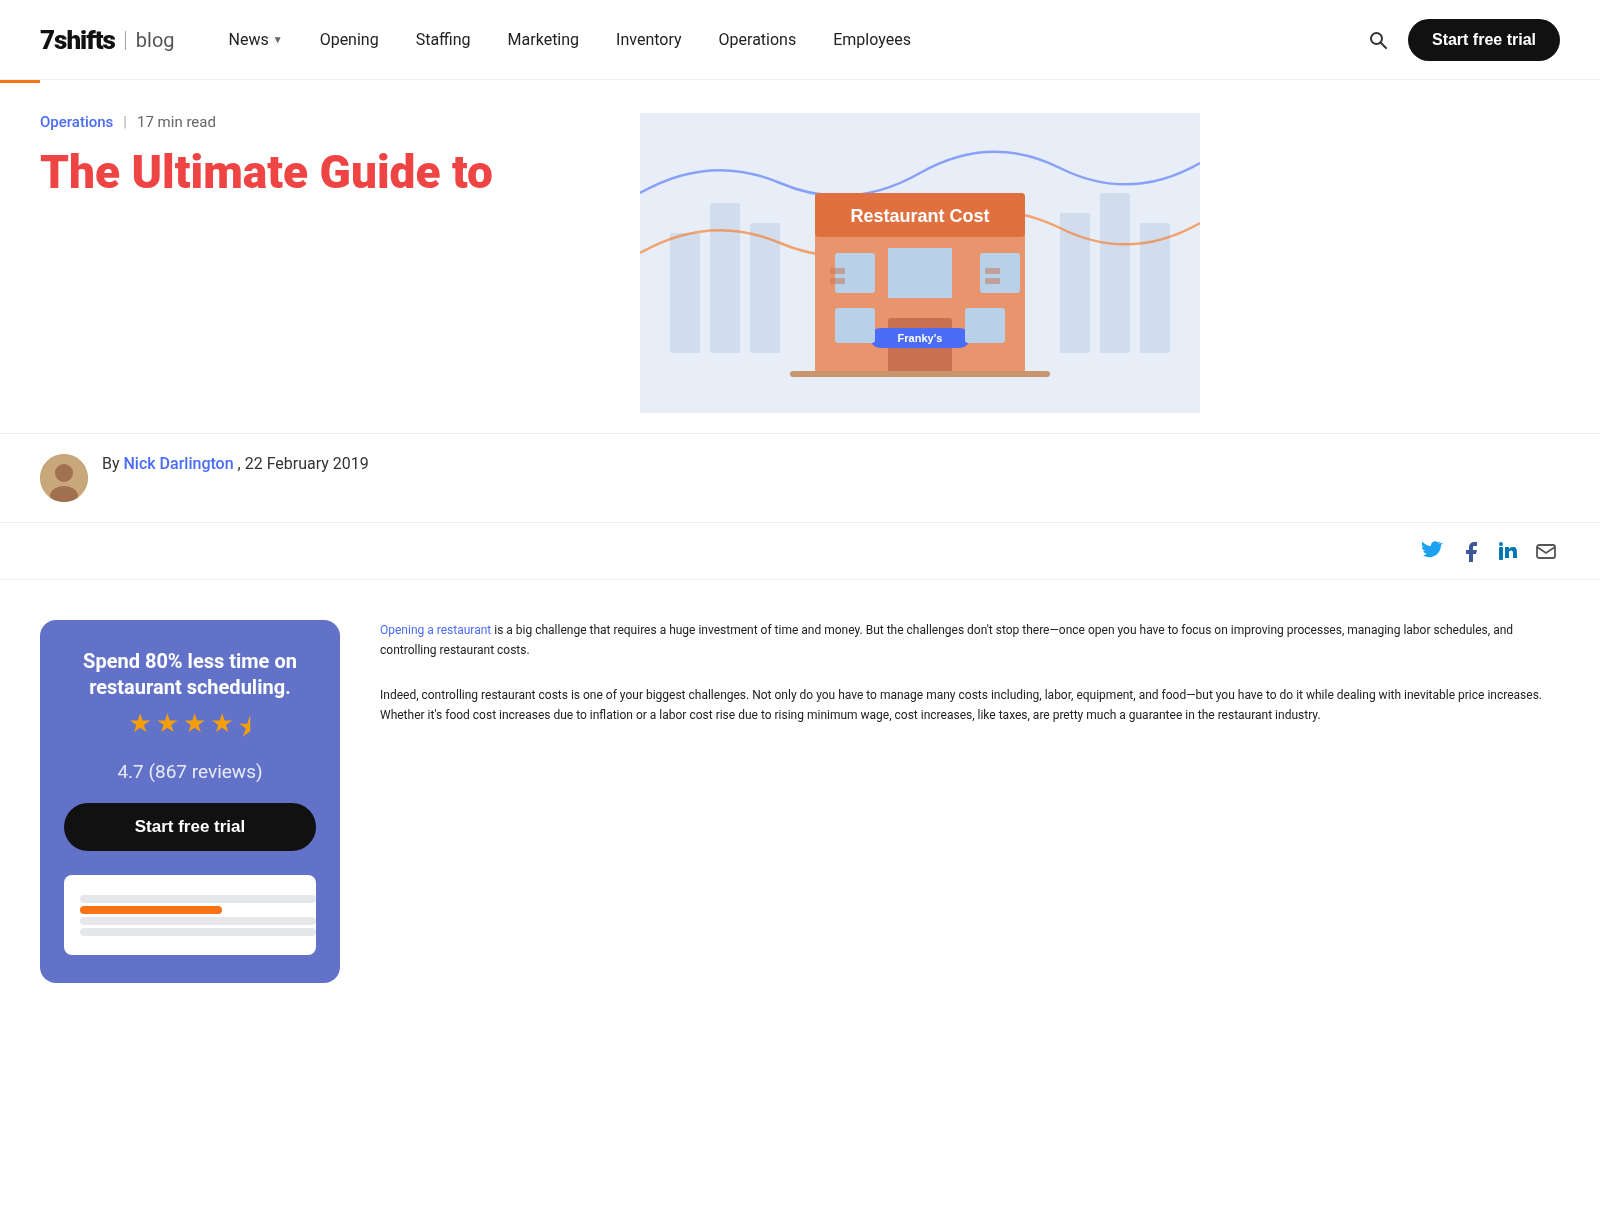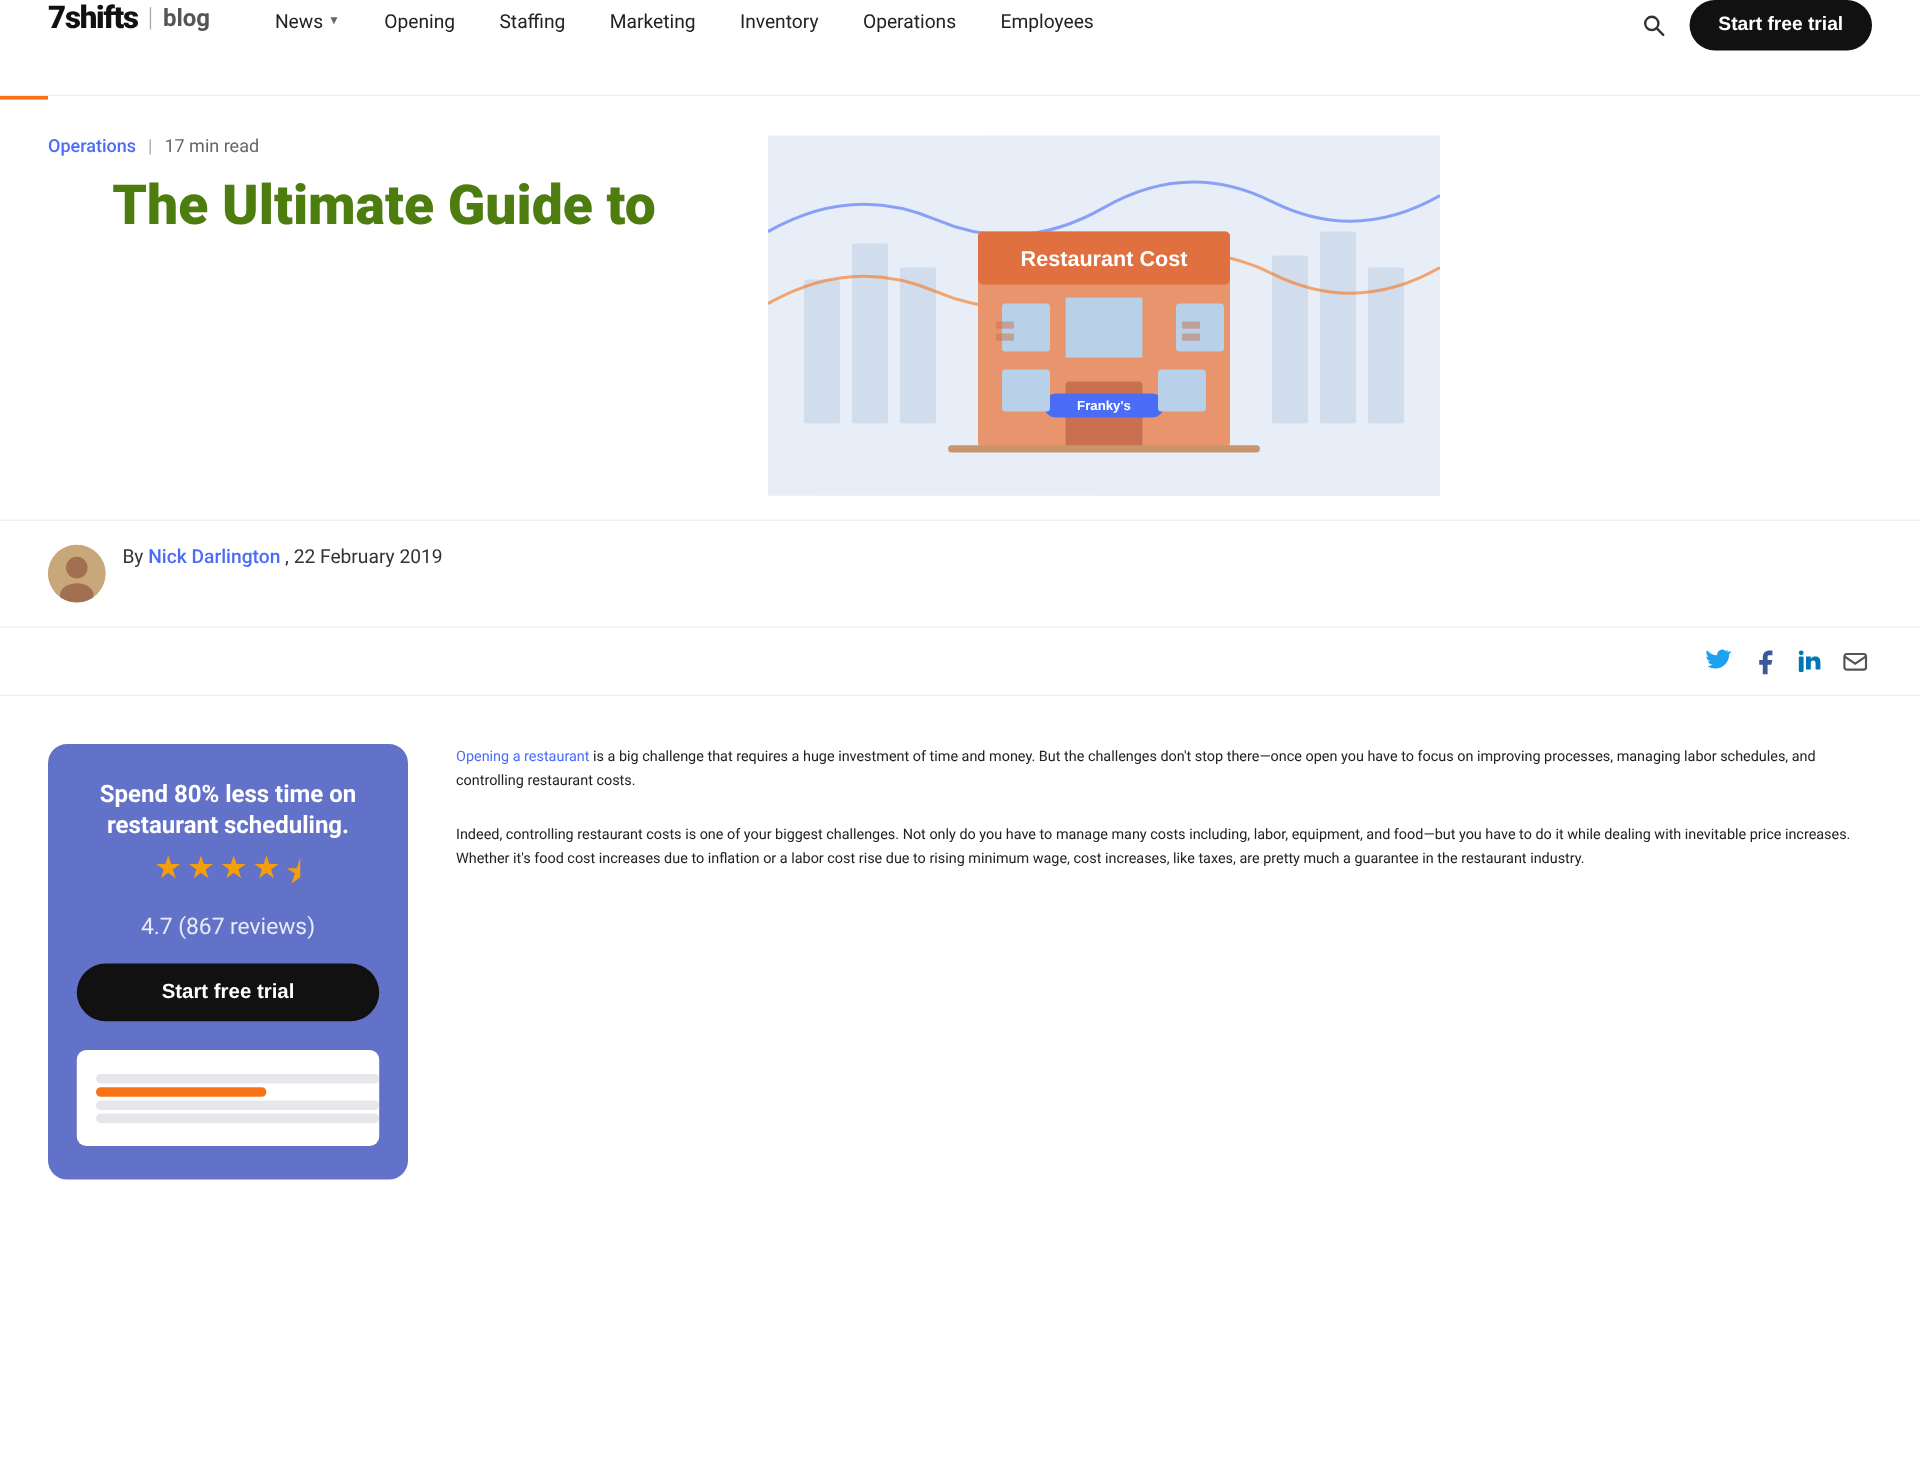--- a/index.html
+++ b/index.html
@@ -1,21 +1,21 @@
 <!DOCTYPE html>
 <html><head>
   <meta charset="utf-8">
   <style>
     * { box-sizing: border-box; margin: 0; padding: 0; }
     body { font-family: -apple-system, BlinkMacSystemFont, 'Segoe UI', Roboto, Helvetica, Arial, sans-serif; background: #fff; color: #222; font-size: 16px; }
 
     
     .header {
       display: flex;
-      align-items: flex-start;
+      align-items: center;
       padding: 0 40px;
       height: 80px;
       border-bottom: 1px solid #eee;
       position: relative;
     }
     .logo-area {
       display: flex;
       align-items: center;
       margin-right: 40px;
       flex-shrink: 0;
@@ -28,21 +28,21 @@
     }
     .logo-divider {
       color: #aaa;
       margin: 0 8px;
       font-size: 22px;
       font-weight: 300;
     }
     .logo-blog {
       font-size: 20px;
       color: #555;
-      font-weight: 700;
+      font-weight: 400;
     }
     .nav {
       display: flex;
       align-items: center;
       gap: 9px;
       flex: 1;
     }
     .nav-item {
       padding: 8px 14px;
       font-size: 16px;
@@ -120,23 +120,22 @@
     .article-meta-sep {
       color: #aaa;
     }
     .article-read-time {
       color: #666;
     }
     .article-title {
       font-size: 46px;
       font-weight: 900;
       line-height: 1.1;
-      color: #4d7c0f;
+      color: #ef4444;
       margin-bottom: 20px;
-      text-align: center;
     }
     .article-header-right {
       flex: 0 0 560px;
       max-width: 560px;
     }
     .hero-illustration {
       width: 100%;
       height: 300px;
       background: linear-gradient(135deg, #e8eef8 0%, #dde6f5 100%);
       border-radius: 0;

